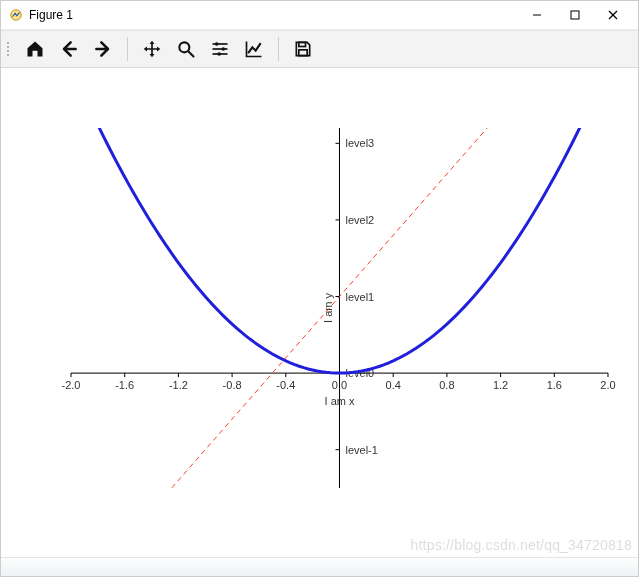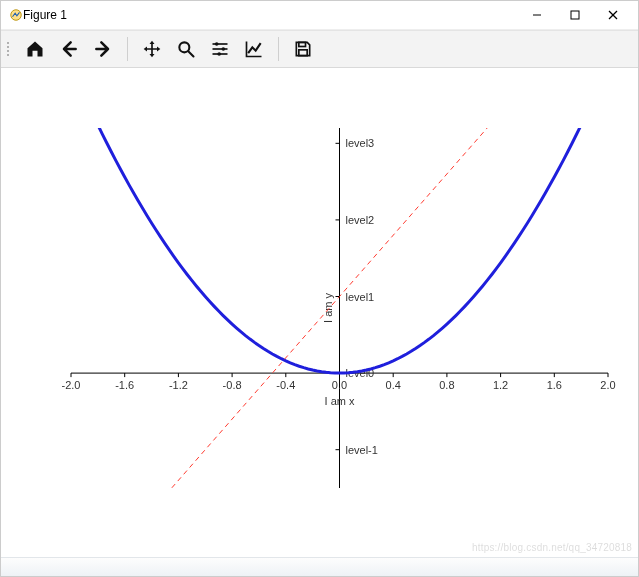--- a/index.html
+++ b/index.html
@@ -1,34 +1,34 @@
 <!DOCTYPE html>
 <html><head>
 <meta charset="utf-8">
 <style>
   html,body{margin:0;padding:0;font-family:"Segoe UI",Tahoma,sans-serif;font-size:12px;background:#fff;color:#000}
   .window{width:639px;height:577px;border:1px solid #ccc;box-sizing:border-box;display:flex;flex-direction:column;background:#fff;position:relative}
   .titlebar{height:28px;display:flex;align-items:center;justify-content:space-between;padding:0 8px;background:#fff;border-bottom:1px solid #eee}
-  .title-left{display:flex;align-items:flex-end;gap:0}
+  .title-left{display:flex;align-items:flex-end;gap:6px}
   .title-icon{width:14px;height:14px}
   .title-text{font-size:12px}
   .win-btns{display:flex;gap:4px}
   .win-btn{width:34px;height:22px;display:flex;align-items:center;justify-content:center;background:#fff}
   .win-btn svg{display:block}
   .toolbar{height:36px;background:#f3f3f3;border-top:1px solid #e4e4e4;border-bottom:1px solid #d9d9d9;display:flex;align-items:center;padding:0 6px;gap:2px}
   .tool-btn{width:32px;height:30px;display:flex;align-items:center;justify-content:center;border:none;background:transparent}
   .tool-sep{width:1px;height:24px;background:#cfcfcf;margin:0 6px}
   .drag-dots{width:6px;display:flex;flex-direction:column;gap:2px;margin-right:4px}
   .drag-dots span{width:2px;height:2px;background:#9b9b9b;border-radius:50%}
   .canvas-area{flex:1;position:relative;background:#fff}
   svg.plot{position:absolute;inset:0}
   .tick-label{font-size:11px;fill:#333;font-family:inherit}
   .axis-label{font-size:11px;fill:#333;font-family:inherit}
   .ytick-label{font-size:11px;fill:#333;font-family:inherit}
-  .watermark{position:absolute;right:6px;bottom:4px;font-size:10px;color:rgba(0,0,0,0.14);letter-spacing:.2px}
+  .watermark{position:absolute;right:6px;bottom:4px;font-size:14px;color:rgba(0,0,0,0.14);letter-spacing:.2px}
   .statusbar{height:18px;background:linear-gradient(#fdfdfd,#eef2f6);border-top:1px solid #e2e6ea}
 </style>
 </head>
 <body>
 
 <div class="window">
 
   <div class="titlebar">
     <div class="title-left">
       <svg class="title-icon" viewBox="0 0 16 16">

